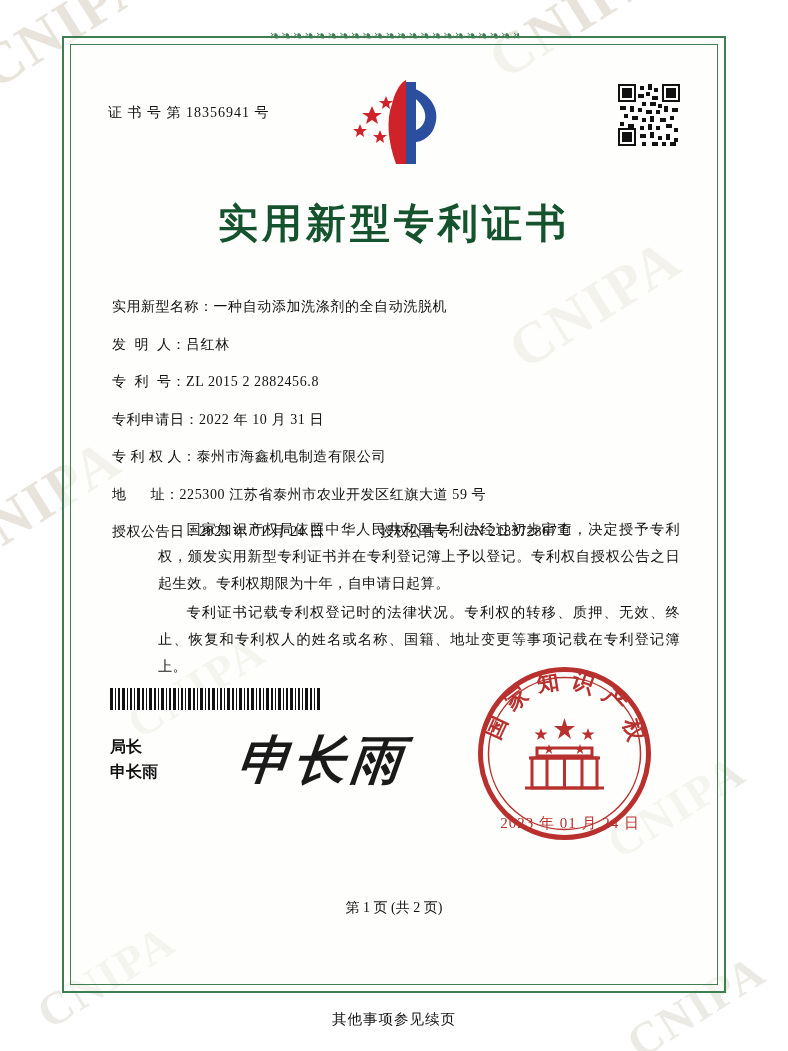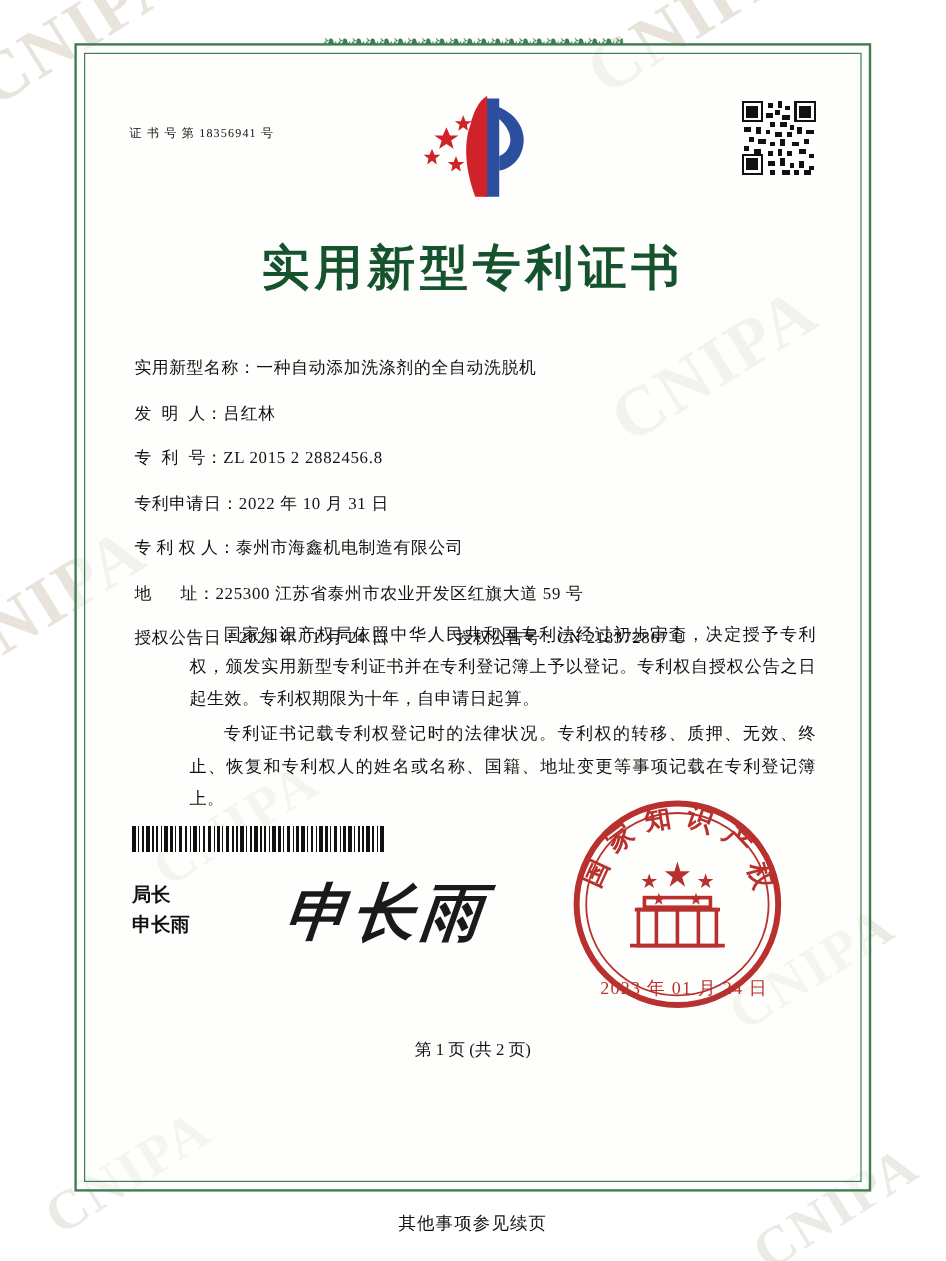--- a/index.html
+++ b/index.html
@@ -77,21 +77,21 @@
     top: 40px;
     right: 46px;
     bottom: 20px;
   }
 
   
   .cert-no {
     position: absolute;
     left: 0;
     top: 28px;
-    font-size: 10px;
+    font-size: 14px;
     color: #111;
     letter-spacing: 1px;
   }
   .logo {
     position: absolute;
     left: 50%;
     top: 0;
     transform: translateX(-50%);
     width: 120px;
     height: 94px;
@@ -204,21 +204,21 @@
     font-size: 15px;
     color: #b8312f;
     letter-spacing: 1px;
     white-space: nowrap;
   }
 
   .page-num {
     position: absolute;
     left: 0;
     right: 0;
-    top: 790px;
+    top: 823px;
     text-align: center;
     font-size: 14px;
     color: #111;
   }
 
   .footnote {
     position: absolute;
     left: 0;
     right: 0;
     top: 1010px;

